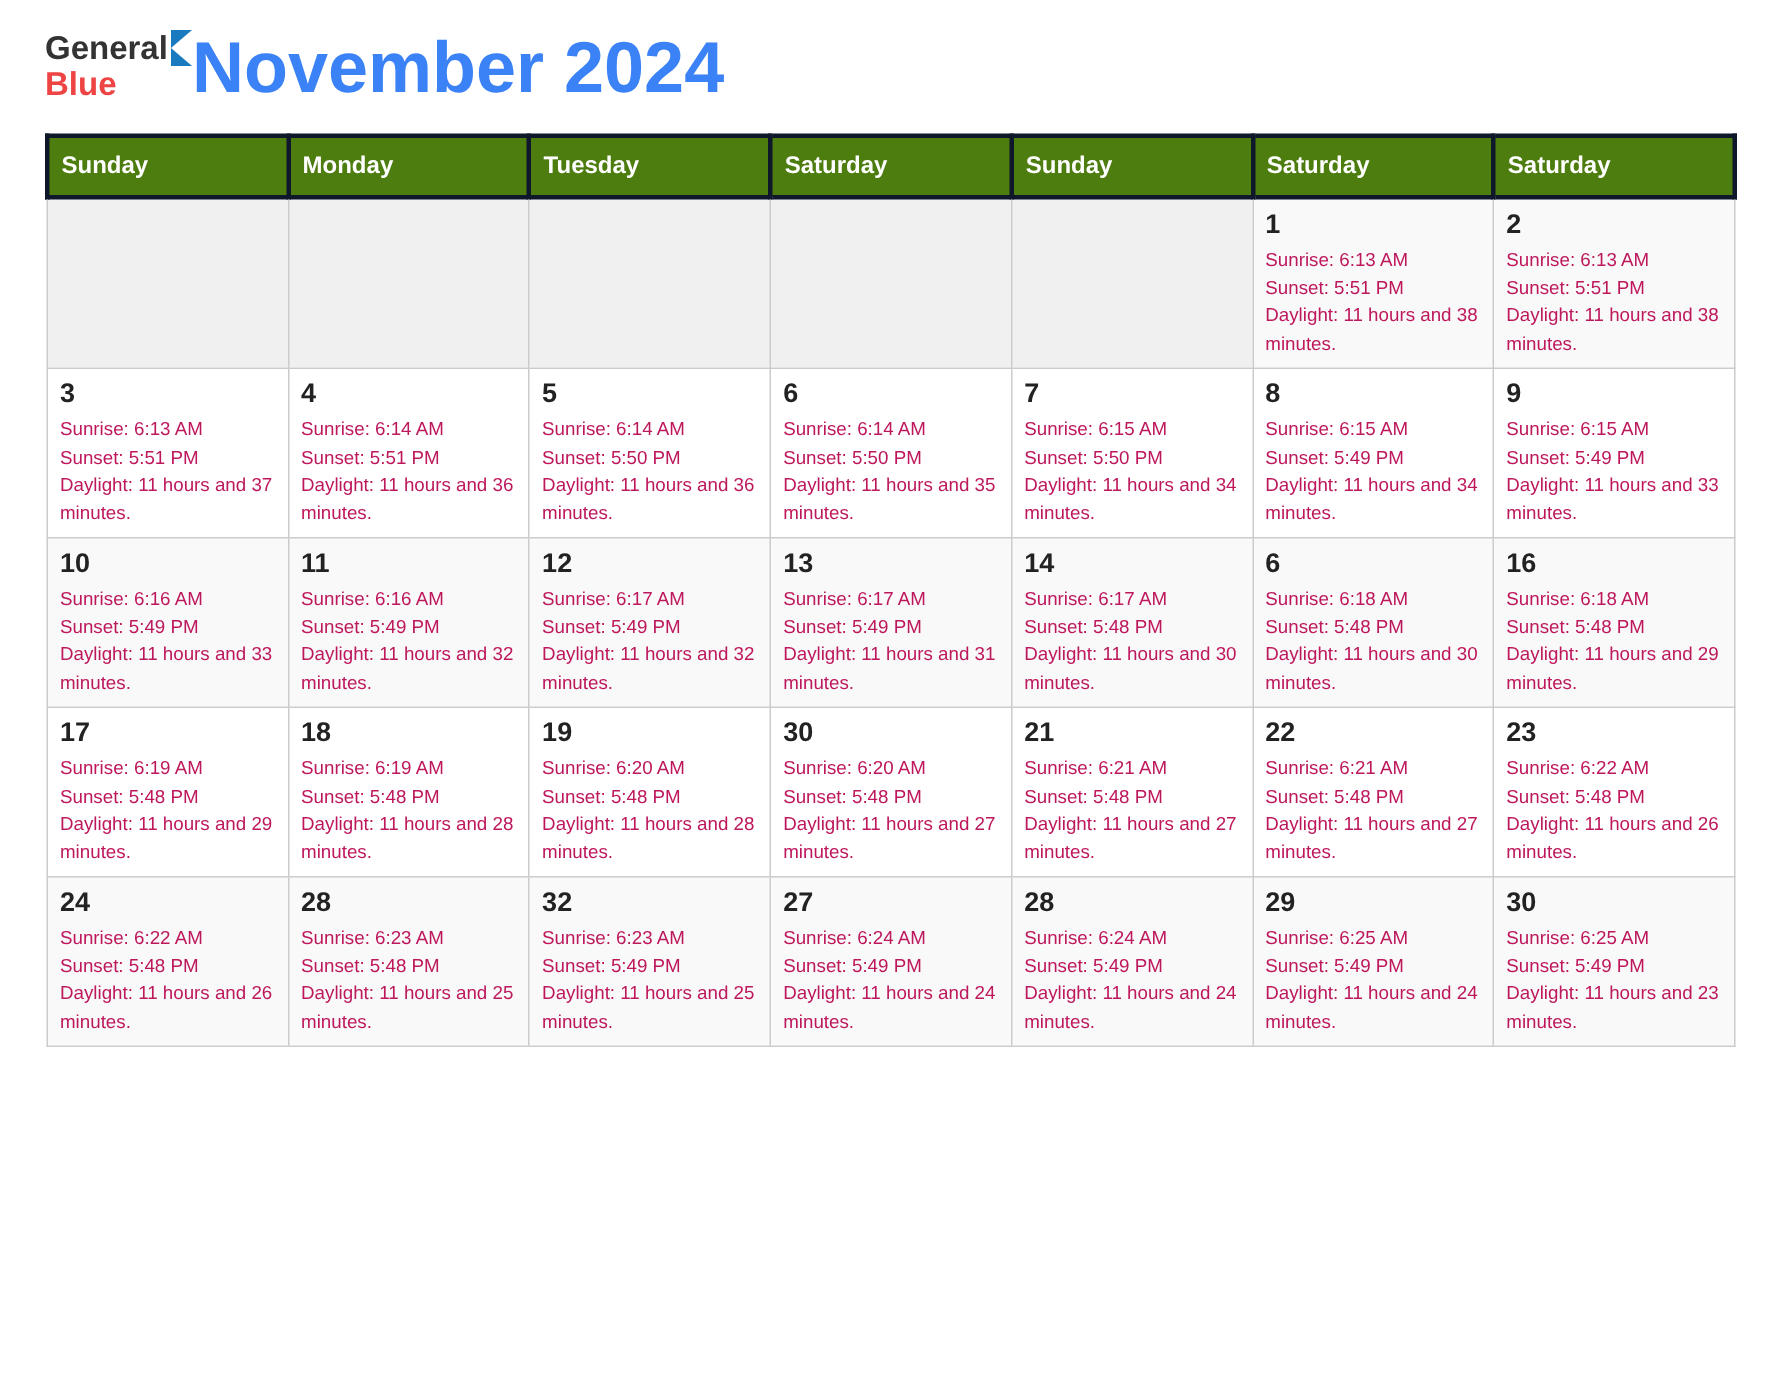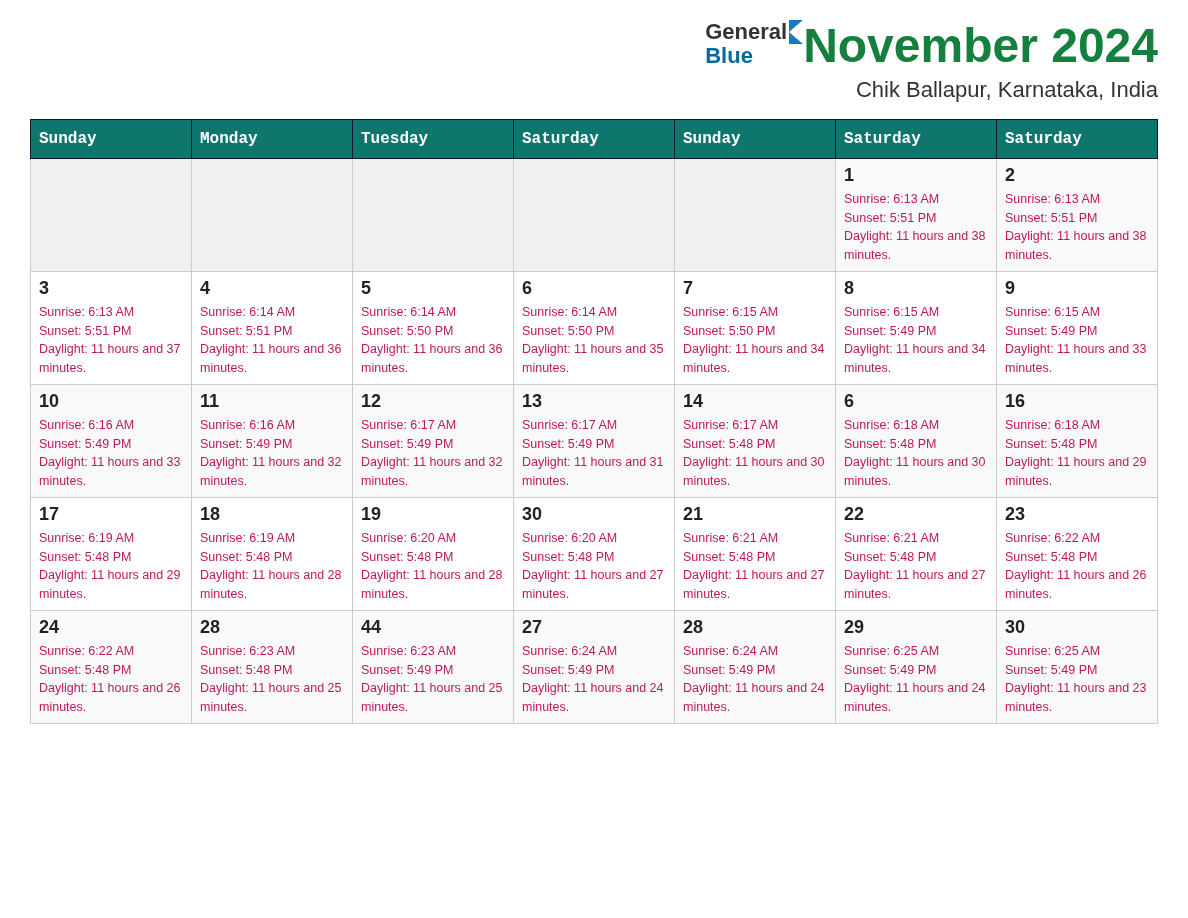--- a/index.html
+++ b/index.html
@@ -6,68 +6,66 @@
     body {
       font-family: Arial, sans-serif;
       background: #fff;
       color: #333;
       width: 1188px;
       min-height: 918px;
       padding: 20px 30px;
     }
     .header {
       display: flex;
-      justify-content: flex-end;
+      justify-content: flex-start;
       align-items: flex-start;
       margin-bottom: 16px;
-      margin-left: 20px;
     }
     .logo {
       display: flex;
       align-items: center;
       gap: 0;
     }
     .logo-text {
       font-size: 22px;
       font-weight: bold;
       color: #333;
       line-height: 1.1;
     }
     .logo-blue {
-      color: #0369a1;
+      color: #ef4444;
     }
     .title-block {
       text-align: right;
     }
     .title-block h1 {
       font-size: 48px;
       font-weight: bold;
-      color: #15803d;
+      color: #3b82f6;
       line-height: 1.1;
     }
     .title-block h2 {
       font-size: 22px;
       font-weight: normal;
       color: #333;
       margin-top: 4px;
     }
     table {
       width: 100%;
       border-collapse: collapse;
       table-layout: fixed;
     }
     thead tr th {
-      background-color: #0f766e;
+      background-color: #4d7c0f;
       color: #fff;
       padding: 10px 8px;
       font-size: 16px;
       font-weight: bold;
       text-align: left;
-      border: 1px solid #0f172a;
-      font-family: Liberation Mono, monospace;
+      border: 3px solid #0f172a;
     }
     tbody tr td {
       border: 1px solid #ccc;
       padding: 6px 8px;
       vertical-align: top;
       font-size: 13px;
       color: #333;
       height: 110px;
     }
     .day-number {
@@ -103,21 +101,20 @@
         <div style="display:flex; flex-direction:column; margin-left:2px;">
           <div style="width:0; height:0; border-left:14px solid #1a7abf; border-top:0px solid transparent; border-bottom:12px solid transparent;"></div>
           <div style="width:0; height:0; border-left:14px solid #1a7abf; border-top:12px solid transparent; border-bottom:0px solid transparent;"></div>
         </div>
       </div>
       <span class="logo-text logo-blue" style="font-size:22px; font-weight:bold;">Blue</span>
     </div>
   </div>
   <div class="title-block">
     <h1>November 2024</h1>
-    <h2>Chik Ballapur, Karnataka, India</h2>
   </div>
 </div>
 
 <table>
   <thead>
     <tr>
     <th>Sunday</th>
         <th>Monday</th>
         <th>Tuesday</th>
         <th>Saturday</th>
@@ -235,21 +232,21 @@
       <tr>
         <td>
           <span class="day-number">24</span>
           <div class="day-info">Sunrise: 6:22 AM<br>Sunset: 5:48 PM<br>Daylight: 11 hours and 26 minutes.</div>
         </td>
         <td>
           <span class="day-number">28</span>
           <div class="day-info">Sunrise: 6:23 AM<br>Sunset: 5:48 PM<br>Daylight: 11 hours and 25 minutes.</div>
         </td>
         <td>
-          <span class="day-number">44</span>
+          <span class="day-number">32</span>
           <div class="day-info">Sunrise: 6:23 AM<br>Sunset: 5:49 PM<br>Daylight: 11 hours and 25 minutes.</div>
         </td>
         <td>
           <span class="day-number">27</span>
           <div class="day-info">Sunrise: 6:24 AM<br>Sunset: 5:49 PM<br>Daylight: 11 hours and 24 minutes.</div>
         </td>
         <td>
           <span class="day-number">28</span>
           <div class="day-info">Sunrise: 6:24 AM<br>Sunset: 5:49 PM<br>Daylight: 11 hours and 24 minutes.</div>
         </td>

